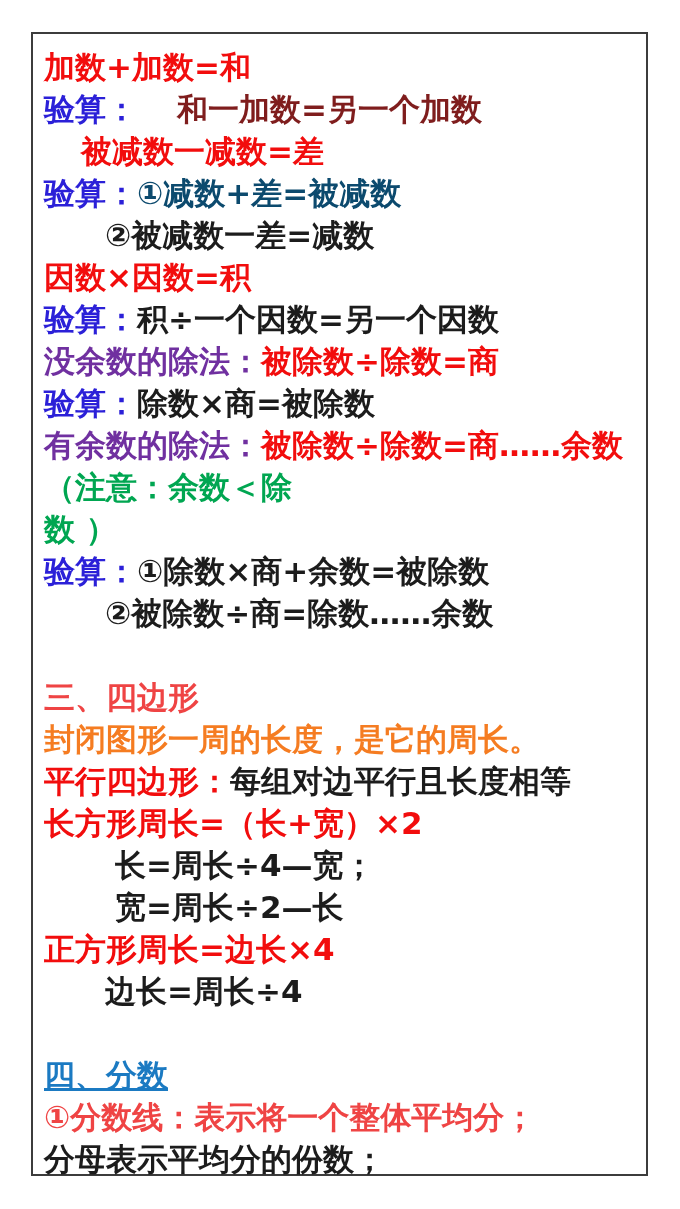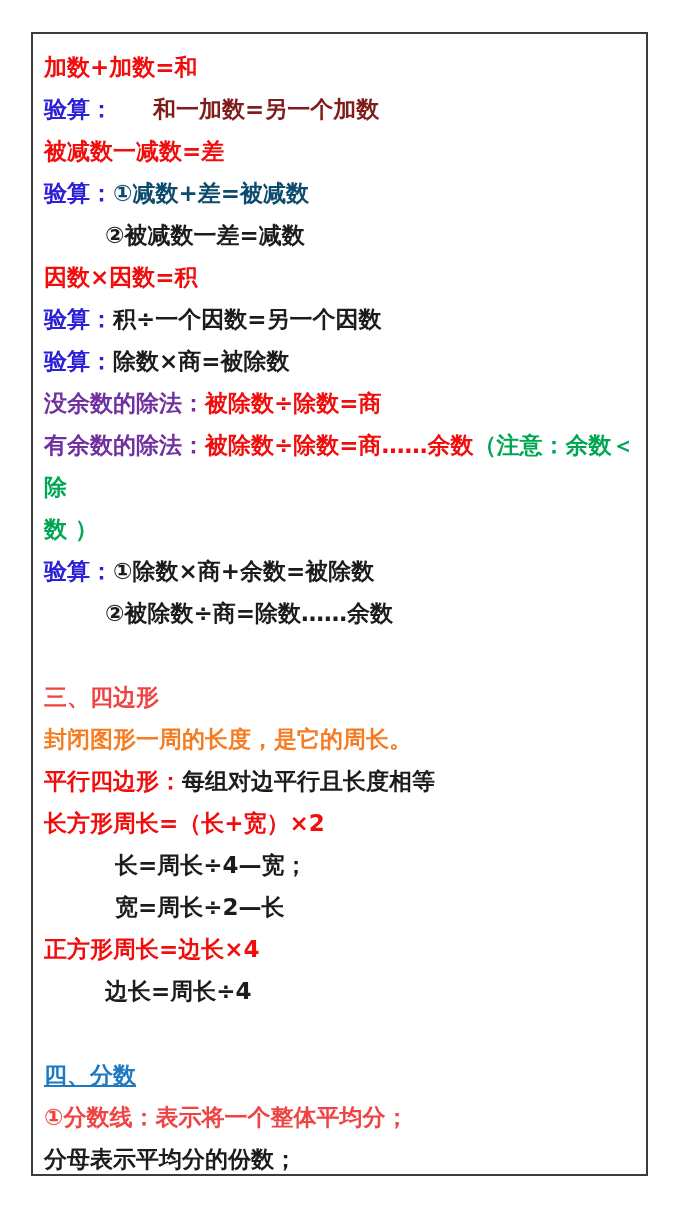--- a/index.html
+++ b/index.html
@@ -22,46 +22,46 @@
     width: 613px;
     height: 1140px;
     border: 2px solid #3c3c3c;
     background: #ffffff;
     box-sizing: content-box;
   }
   .content {
     padding: 12px 8px 0 11px;
   }
   .line {
-    font-size: 23px;
+    font-size: 31px;
     font-weight: bold;
     line-height: 42px;
     min-height: 42px;
     white-space: pre-wrap;
     letter-spacing: 0px;
   }
   .indent-1 { padding-left: 61px; }
   .indent-2 { padding-left: 71px; }
   .run { font-weight: bold; }
 </style>
 </head>
 <body>
 
 <div class="page" style="background: rgb(255, 255, 255);">
   <div class="frame" style="border-color: rgb(60, 60, 60);">
     <div class="content" id="content">
         <div class="line"><span class="run" style="color: rgb(242, 13, 13);">加数+加数=和</span></div>
         <div class="line"><span class="run" style="color: rgb(43, 32, 216);">验算：</span><span class="run" style="color: #7f1d1d; margin-left: 40px;">和一加数=另一个加数</span></div>
-        <div class="line"><span class="run" style="color: rgb(242, 13, 13);">被减数一减数=差</span></div>
+        <div class="line"><span class="run" style="color: rgb(242, 13, 13); margin-left: 37px;">被减数一减数=差</span></div>
         <div class="line"><span class="run" style="color: rgb(43, 32, 216);">验算：</span><span class="run" style="color: #0c4a6e;">①减数+差=被减数</span></div>
         <div class="line indent-1"><span class="run" style="color: rgb(28, 28, 28);">②被减数一差=减数</span></div>
         <div class="line"><span class="run" style="color: rgb(242, 13, 13);">因数×因数=积</span></div>
         <div class="line"><span class="run" style="color: rgb(43, 32, 216);">验算：</span><span class="run" style="color: rgb(28, 28, 28);">积÷一个因数=另一个因数</span></div>
+        <div class="line"><span class="run" style="color: rgb(112, 48, 160);">没余数的除法：</span><span class="run" style="color: rgb(242, 13, 13);">被除数÷除数=商</span></div>
         <div class="line"><span class="run" style="color: rgb(43, 32, 216);">验算：</span><span class="run" style="color: rgb(28, 28, 28);">除数×商=被除数</span></div>
-        <div class="line"><span class="run" style="color: rgb(112, 48, 160);">没余数的除法：</span><span class="run" style="color: rgb(242, 13, 13);">被除数÷除数=商</span></div>
         <div class="line"><span class="run" style="color: rgb(112, 48, 160);">有余数的除法：</span><span class="run" style="color: rgb(242, 13, 13);">被除数÷除数=商……余数</span><span class="run" style="color: rgb(0, 166, 81);">（注意：余数＜除</span></div>
         <div class="line"><span class="run" style="color: rgb(0, 166, 81);">数 ）</span></div>
         <div class="line"><span class="run" style="color: rgb(43, 32, 216);">验算：</span><span class="run" style="color: rgb(28, 28, 28);">①除数×商+余数=被除数</span></div>
         <div class="line indent-1"><span class="run" style="color: rgb(28, 28, 28);">②被除数÷商=除数……余数</span></div>
         <div class="line">&nbsp;</div>
         <div class="line"><span class="run" style="color: #ef4444;">三、四边形</span></div>
         <div class="line"><span class="run" style="color: rgb(245, 124, 33);">封闭图形一周的长度，是它的周长。</span></div>
         <div class="line"><span class="run" style="color: rgb(242, 13, 13);">平行四边形：</span><span class="run" style="color: rgb(28, 28, 28);">每组对边平行且长度相等</span></div>
         <div class="line"><span class="run" style="color: rgb(242, 13, 13);">长方形周长=（长+宽）×2</span></div>
         <div class="line indent-2"><span class="run" style="color: rgb(28, 28, 28);">长=周长÷4—宽；</span></div>

